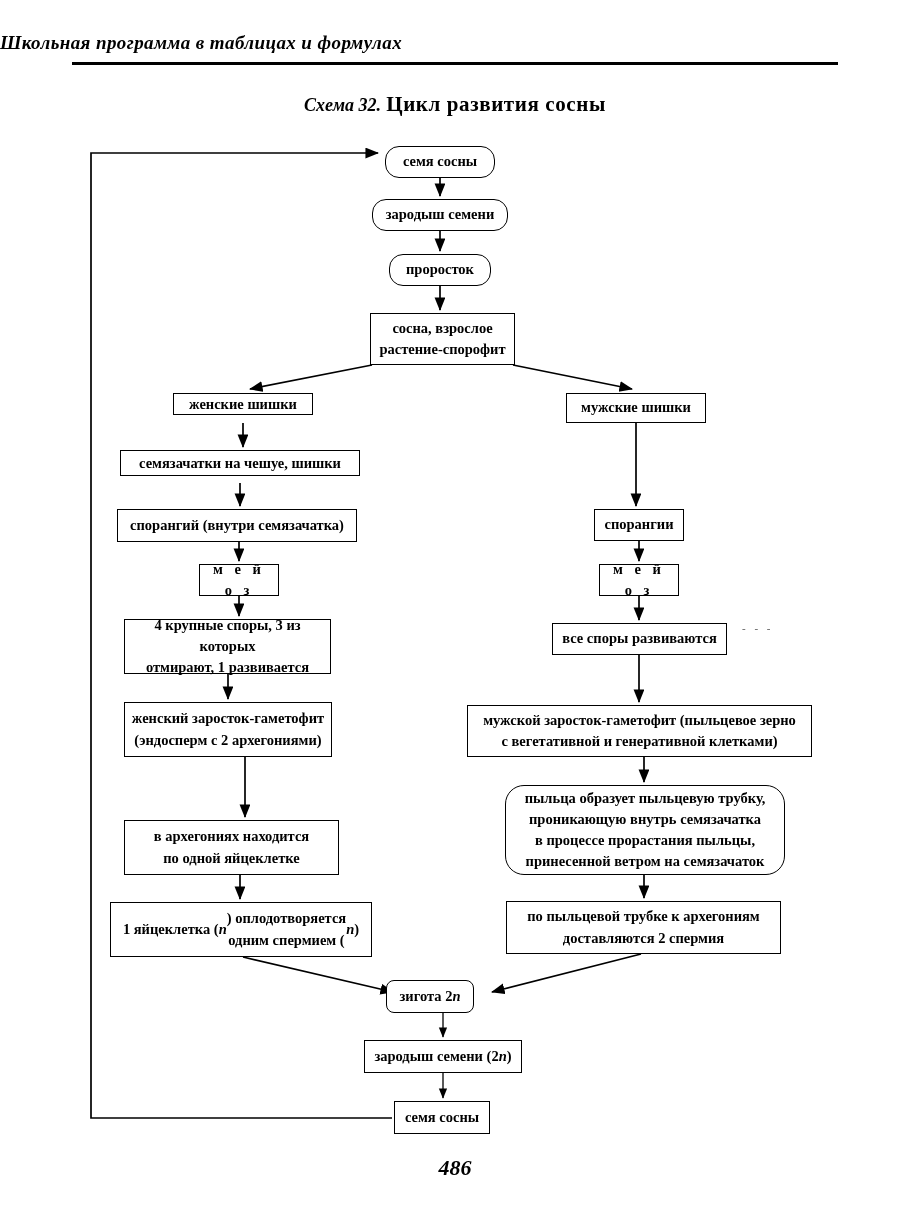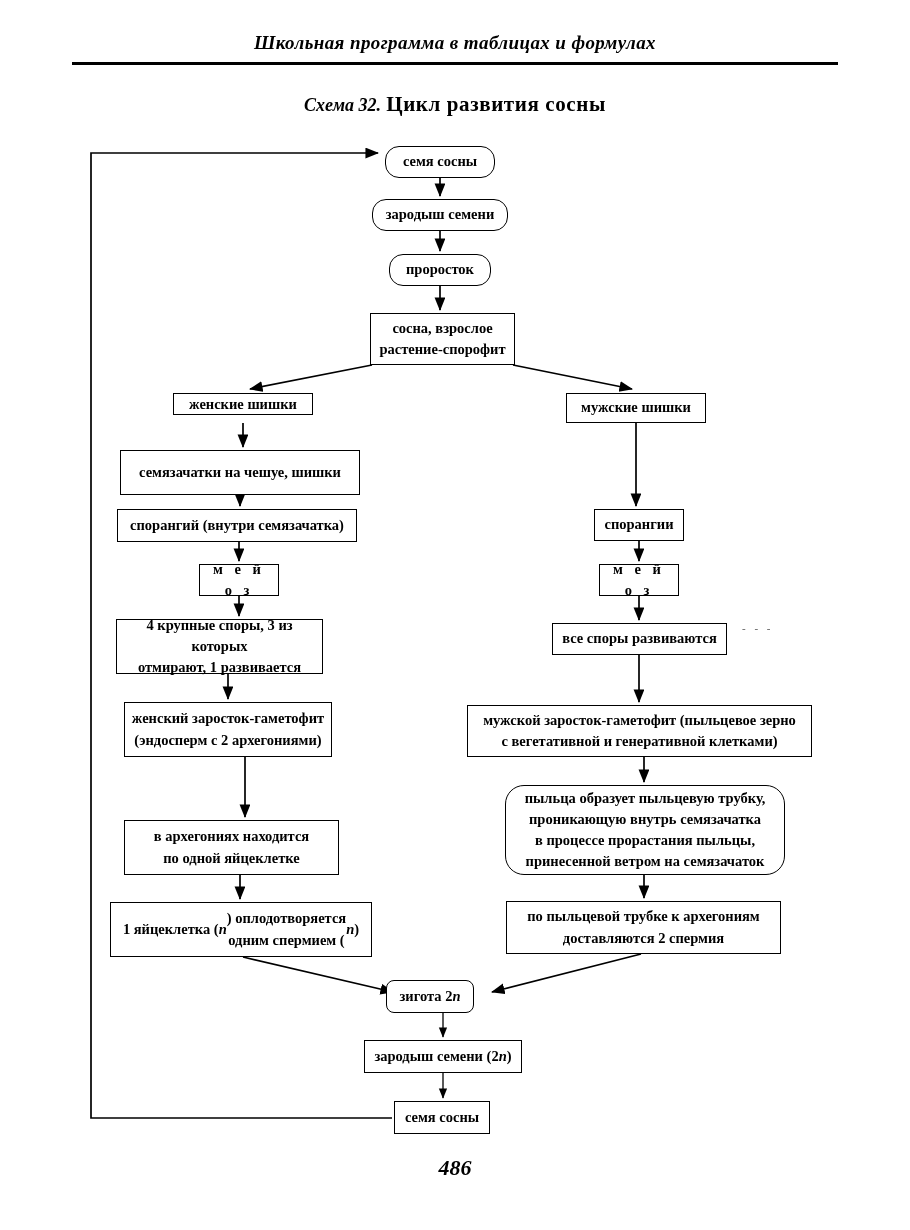--- a/index.html
+++ b/index.html
@@ -1,20 +1,20 @@
 <!DOCTYPE html>
 <html><head>
 <meta charset="utf-8">
 <style>
   html,body{margin:0;padding:0;background:#fff;}
   body{width:910px;height:1230px;position:relative;
        font-family:"Liberation Serif",serif;color:#000;}
   #page{position:absolute;inset:0;width:910px;height:1230px;overflow:hidden;background:#fff;}
 
-  .hdr-title{position:absolute;left:0;top:32px;width:910px;text-align:center;
+  .hdr-title{position:absolute;left:0;top:32px;width:910px;
      font-family:"Liberation Serif",serif;font-style:italic;font-weight:bold;
      font-size:19px;letter-spacing:.4px;}
   .hdr-rule{position:absolute;left:72px;top:62px;width:766px;height:3px;background:#000;}
 
   .scheme-title{position:absolute;left:0;top:92px;width:910px;text-align:center;
      font-size:21px;white-space:nowrap;}
   .scheme-title .sc-no{font-style:italic;font-weight:bold;font-size:18px;}
   .scheme-title .sc-name{font-weight:bold;letter-spacing:.6px;}
 
   .page-num{position:absolute;left:0;top:1155px;width:910px;text-align:center;
@@ -90,27 +90,27 @@
 
   <div class="node round" style="left:389px;top:254px;width:102px;height:32px;">проросток</div>
 
   <div class="node" style="left:370px;top:313px;width:145px;height:52px;white-space:pre-line;">сосна, взрослое
 растение-спорофит</div>
 
   <div class="node" style="left:173px;top:393px;width:140px;height:22px;">женские шишки</div>
 
   <div class="node" style="left:566px;top:393px;width:140px;height:30px;">мужские шишки</div>
 
-  <div class="node" style="left:120px;top:450px;width:240px;height:45px;">семязачатки на чешуе, шишки</div>
+  <div class="node" style="left:120px;top:450px;width:240px;height:26px;">семязачатки на чешуе, шишки</div>
 
   <div class="node" style="left:117px;top:509px;width:240px;height:33px;">спорангий (внутри семязачатка)</div>
 
   <div class="node meiosis" style="left:199px;top:564px;width:80px;height:32px;">м е й о з</div>
 
-  <div class="node" style="left:116px;top:619px;width:207px;height:55px;white-space:pre-line;">4 крупные споры, 3 из которых
+  <div class="node" style="left:124px;top:619px;width:207px;height:55px;white-space:pre-line;">4 крупные споры, 3 из которых
 отмирают, 1 развивается</div>
 
   <div class="node" style="left:124px;top:702px;width:208px;height:55px;white-space:pre-line;">женский заросток-гаметофит
 (эндосперм с 2 архегониями)</div>
 
   <div class="node" style="left:124px;top:820px;width:215px;height:55px;white-space:pre-line;">в архегониях находится
 по одной яйцеклетке</div>
 
   <div class="node" style="left:110px;top:902px;width:262px;height:55px;white-space:pre-line;">1 яйцеклетка (<i>n</i>) оплодотворяется<br>одним спермием (<i>n</i>)</div>
 

